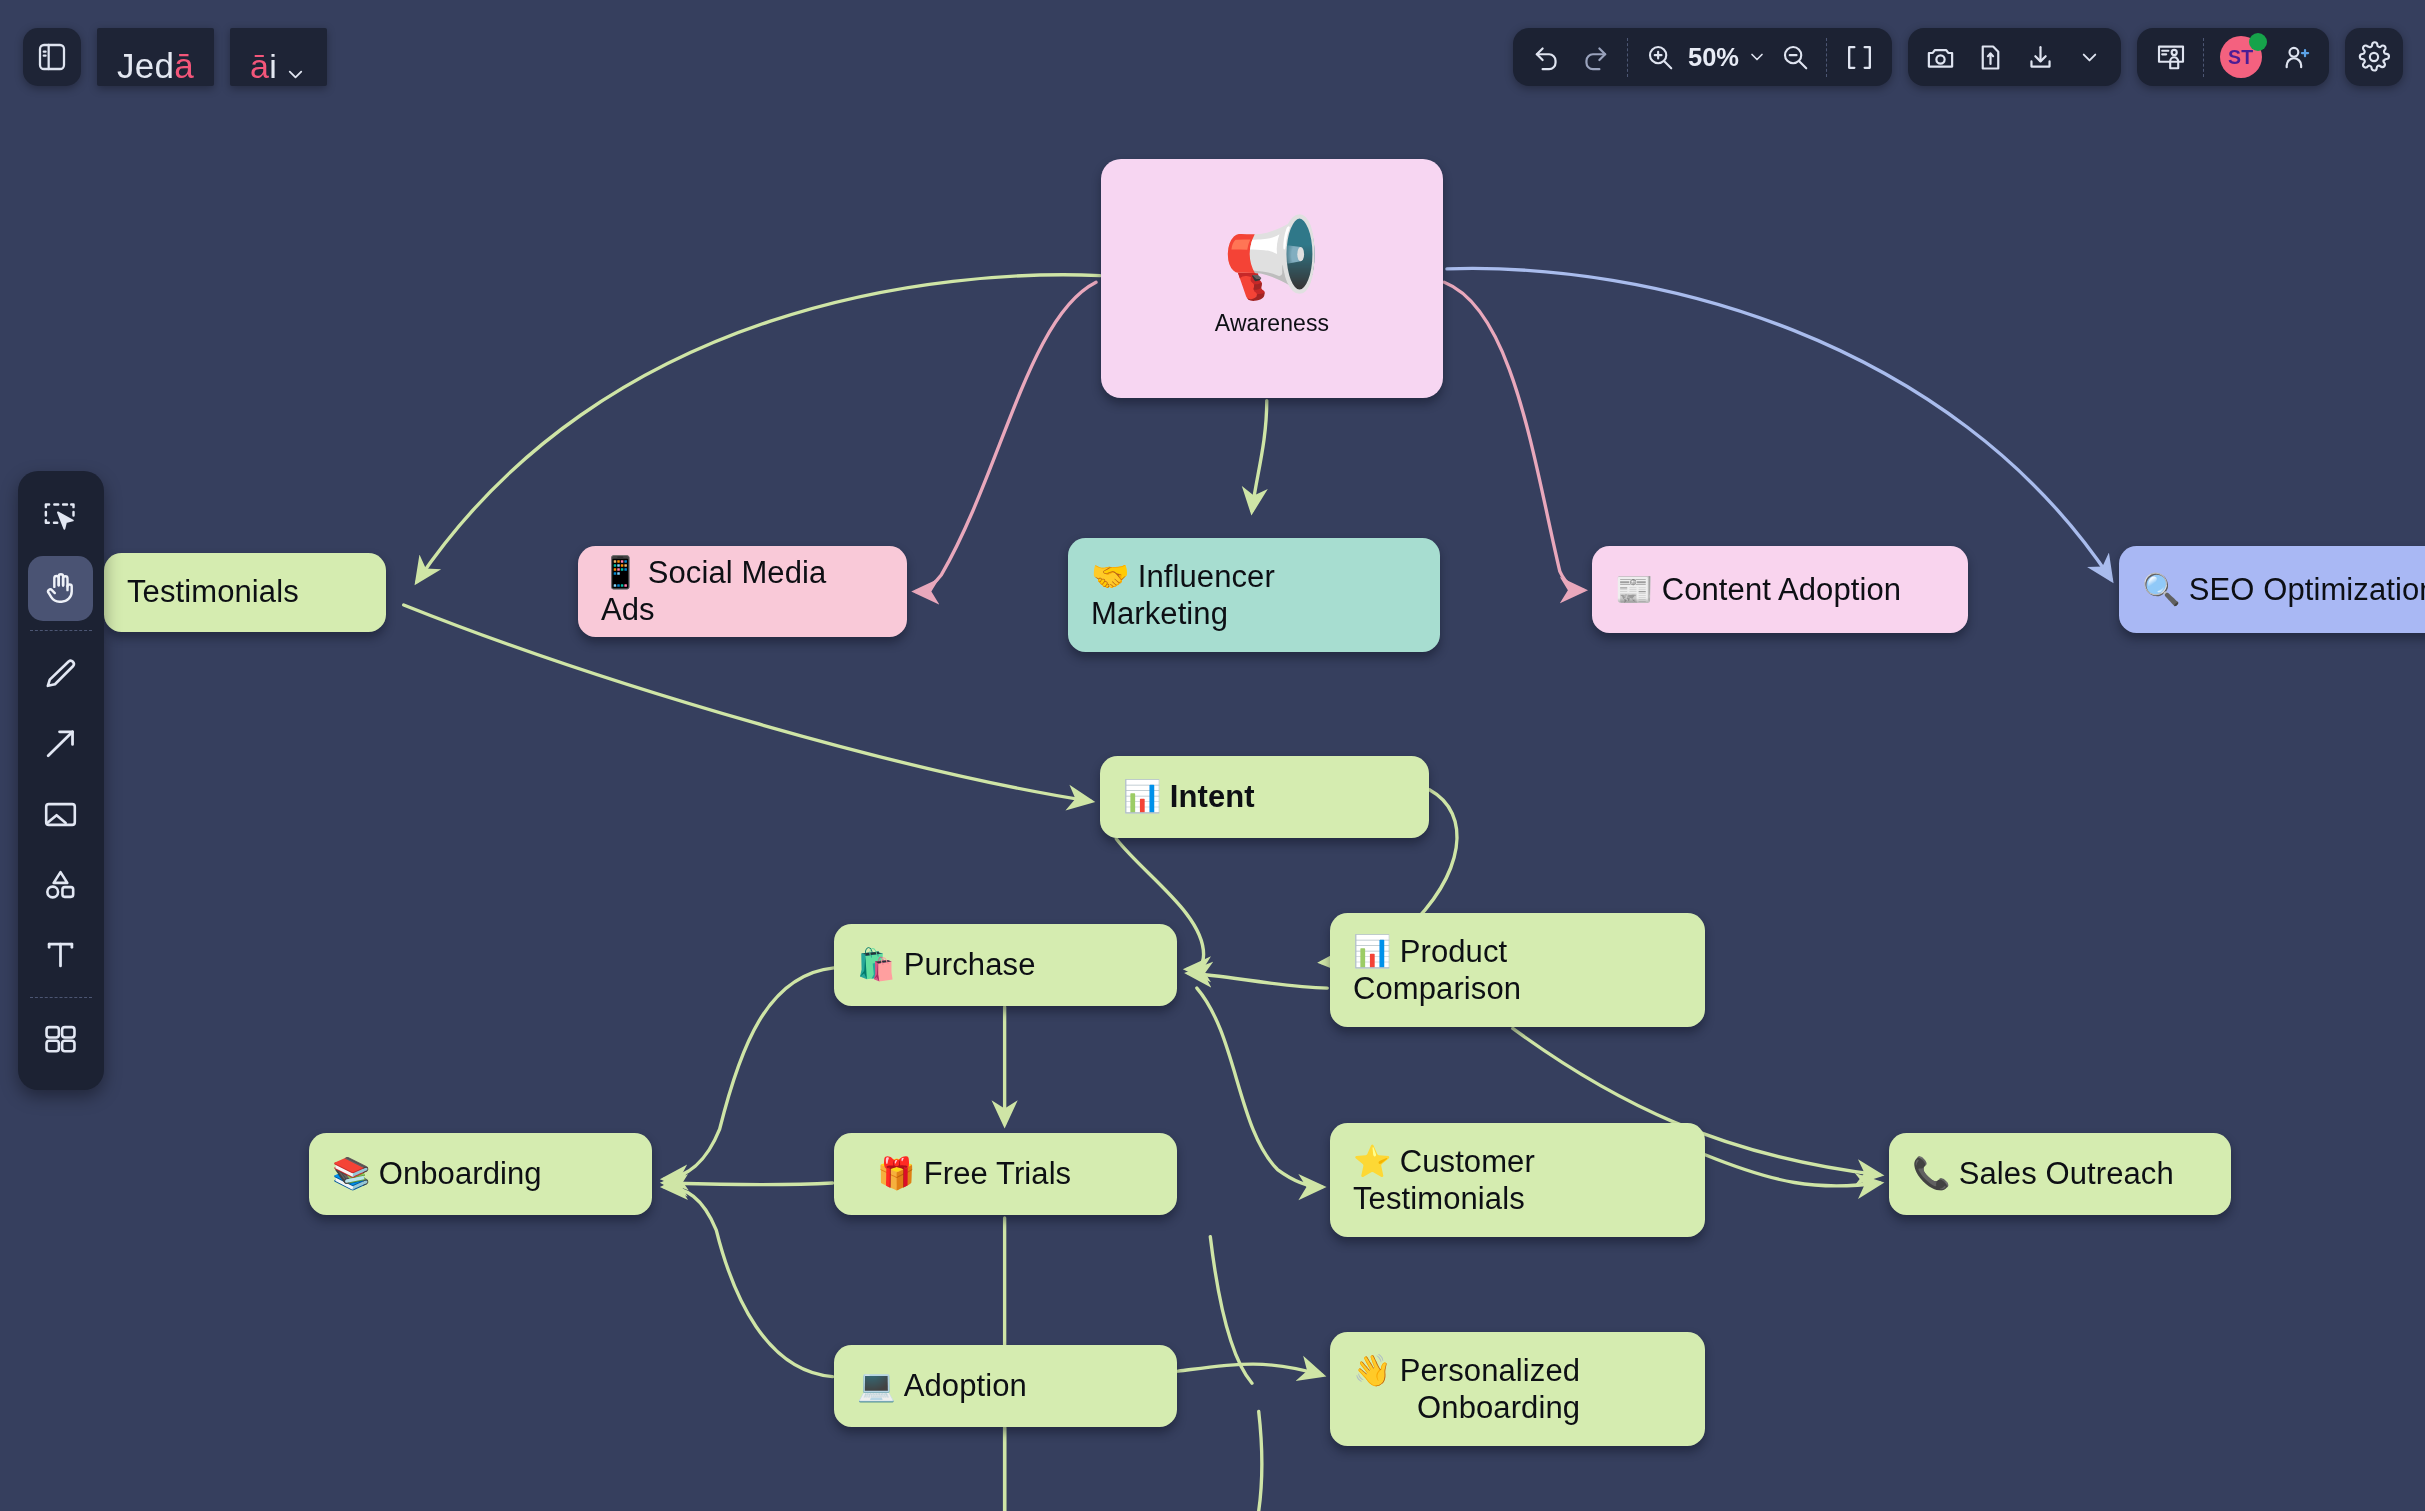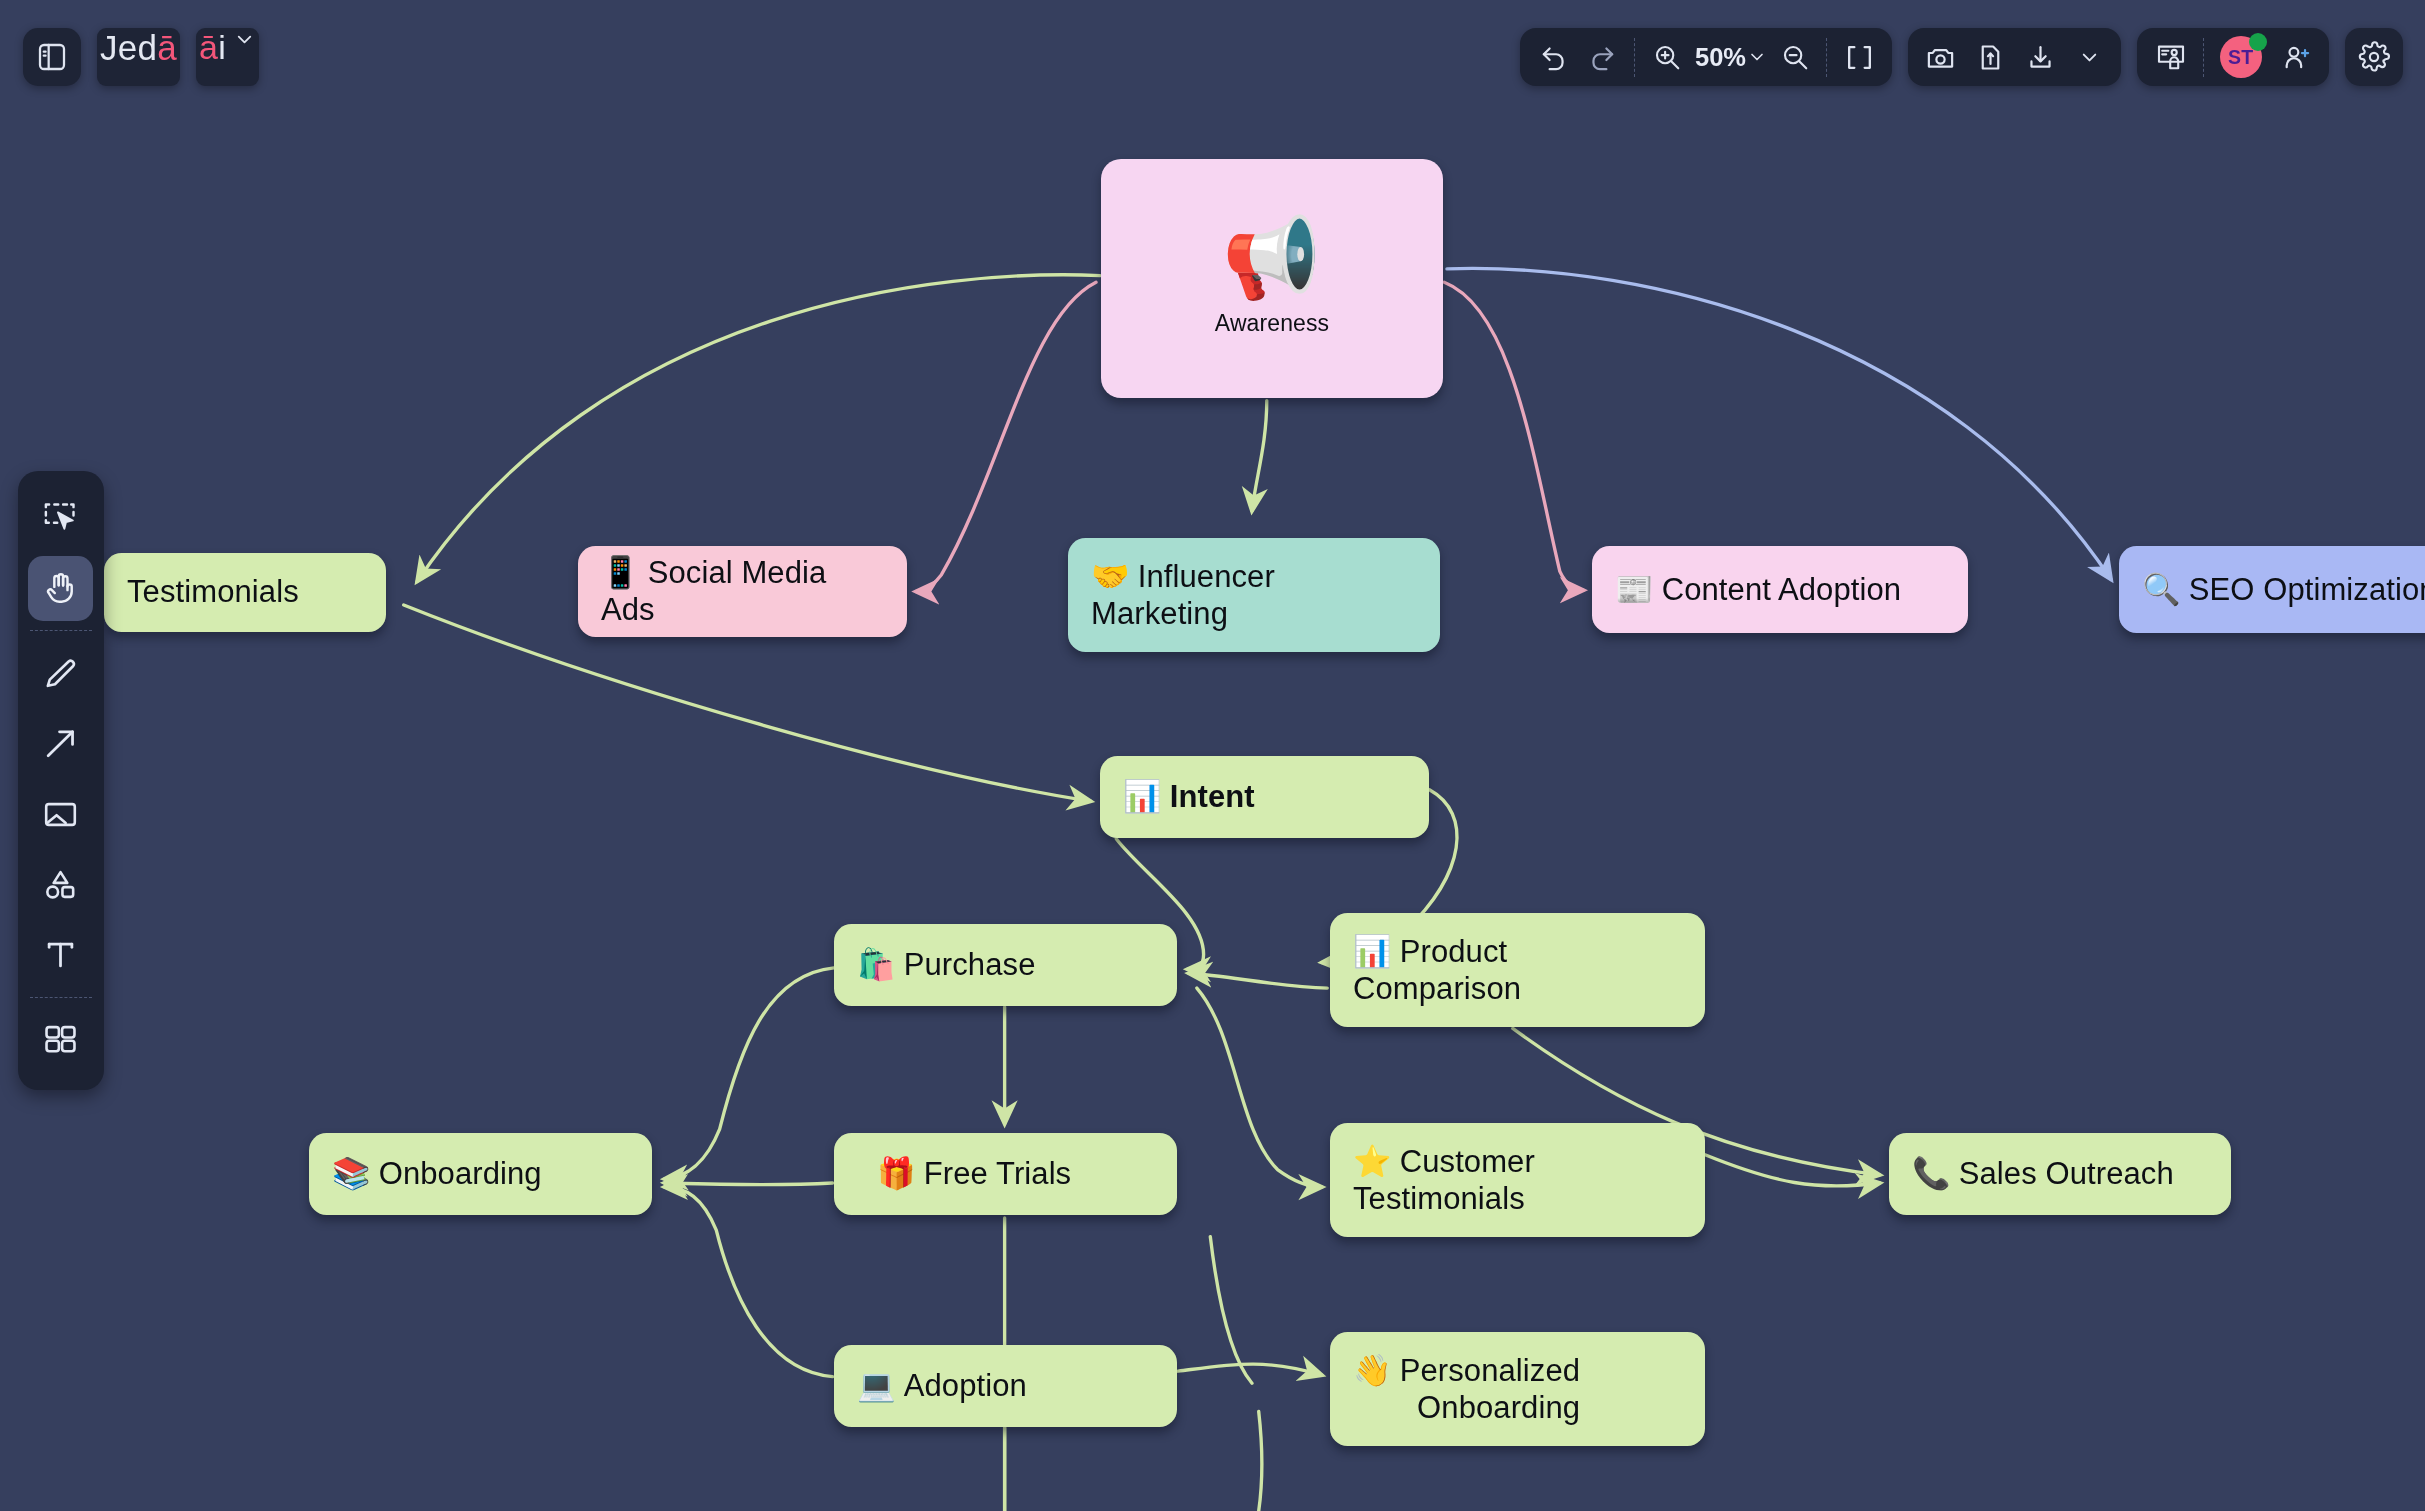--- a/index.html
+++ b/index.html
@@ -67,24 +67,24 @@
 
   .iconbtn {
     width: 58px; height: 58px;
     border-radius: 15px;
     background: #1e2436;
     display: flex; align-items: center; justify-content: center;
     box-shadow: 0 2.7px 8px rgba(0,0,0,.30);
     cursor: pointer;
   }
   .brand {
-    height: 58px; padding: 0 3px;
-    border-radius: 9px;
+    height: 58px; padding: 0 20px;
+    border-radius: 2px;
     background: #1e2436;
-    display: flex; align-items: flex-start; justify-content: center;
+    display: flex; align-items: flex-end; justify-content: center;
     box-shadow: 0 2.7px 8px rgba(0,0,0,.30);
     cursor: pointer;
   }
   .brand .bt { font-size: 35px; font-weight: 400; color: #e4e8f2; letter-spacing: 0.3px; }
   .brand .bt .accent { color: #f4567a; }
   .brand.small .bt { font-size: 34px; }
   .brand .chev { margin-left: 6.7px; display: flex; align-items: center; }
 
   .group {
     height: 58px;
@@ -99,21 +99,21 @@
     display: flex; align-items: center; justify-content: center;
     padding: 0 9.4px;
     cursor: pointer;
   }
   .vsep {
     width: 0; height: 39px;
     border-left: 1.3px dashed #4c5673;
     margin: 0 6.7px;
   }
   .zoomval {
-    display: flex; align-items: center; gap: 1px;
+    display: flex; align-items: center; gap: 8px;
     color: #e7ebf5; font-size: 25.5px; font-weight: bold;
     padding: 0 4px; cursor: pointer;
   }
   .avatar {
     position: relative;
     width: 42px; height: 42px; border-radius: 50%;
     background: #f4617f;
     display: flex; align-items: center; justify-content: center;
     color: #4c1d95; font-size: 19.5px; font-weight: bold; letter-spacing: 0.3px;
     cursor: pointer;

